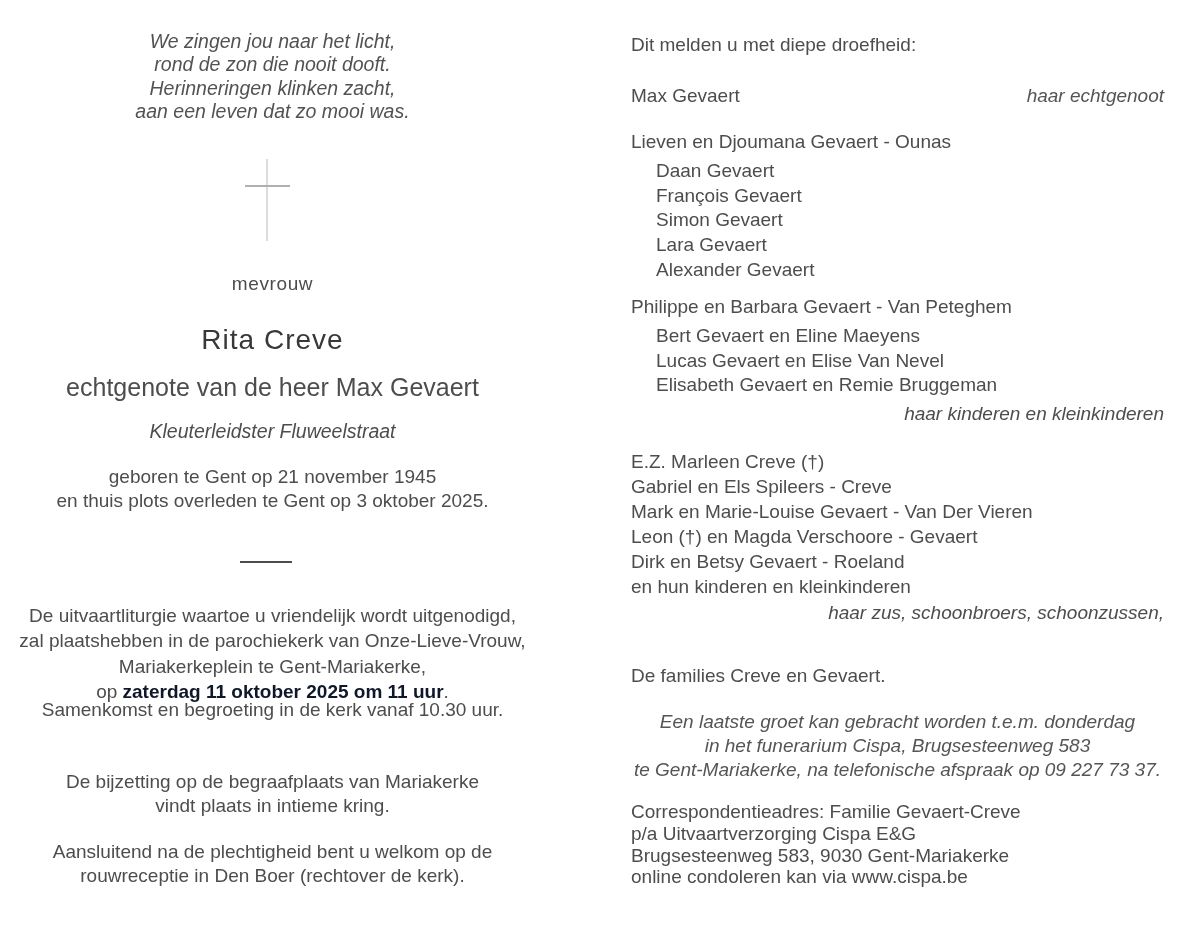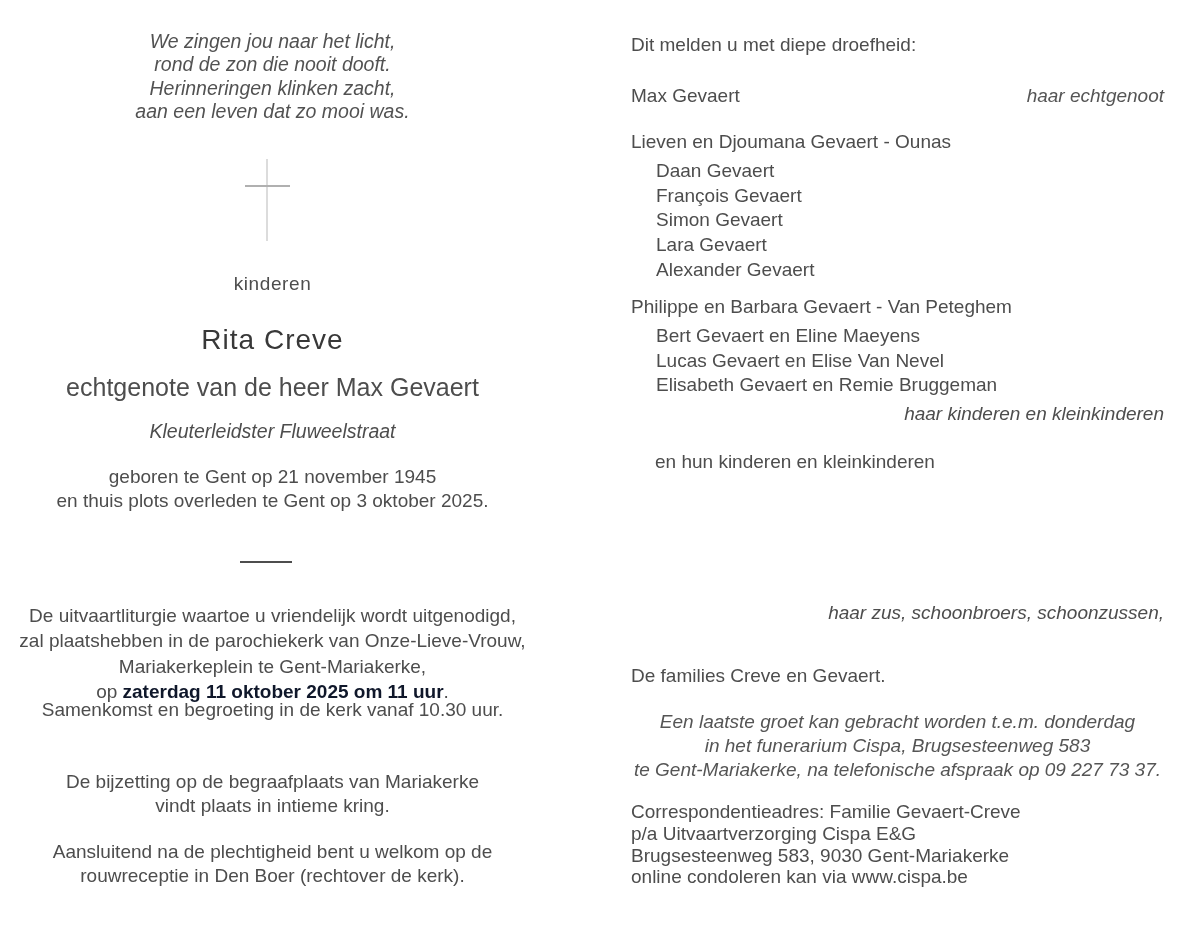--- a/index.html
+++ b/index.html
@@ -53,21 +53,21 @@
 
   .family-group .g-head { line-height: 24.8px; }
   .family-group .g-children { margin-left: 25px; margin-top: 4px; line-height: 24.8px; }
   .group-1 { top: 130px; }
   .group-2 { top: 295px; }
 
   .caption-right { text-align: right; font-style: italic; line-height: 24.5px; }
   .children-caption { top: 402px; }
 
   .relatives { top: 450px; line-height: 24.9px; }
-  .relatives-extra { margin-left: 24px; }
+  .relatives-extra { }
 
   .relatives-caption { top: 601px; }
 
   .families-line { top: 665px; }
 
   .visitation { top: 710px; width: 490px; text-align: center; font-style: italic; line-height: 24.2px; color: #555555; }
 
   .correspondence { top: 801px; line-height: 21.8px; }
 </style>
 </head>
@@ -82,21 +82,21 @@
         <div>rond de zon die nooit dooft.</div>
         <div>Herinneringen klinken zacht,</div>
         <div>aan een leven dat zo mooi was.</div>
       </div>
 
     <div class="cross">
       <span class="v"></span>
       <span class="h"></span>
     </div>
 
-    <div class="block salutation">kinderen</div>
+    <div class="block salutation">mevrouw</div>
 
     <h1 class="block deceased-name">Rita Creve</h1>
 
     <div class="block relation">echtgenote van de heer Max Gevaert</div>
 
     <div class="block profession">Kleuterleidster Fluweelstraat</div>
 
     <div class="block birthdeath">
         <div>geboren te Gent op 21 november 1945</div>
         <div>en thuis plots overleden te Gent op 3 oktober 2025.</div>
@@ -152,20 +152,27 @@
       <div class="g-children">
           <div>Bert Gevaert en Eline Maeyens</div>
           <div>Lucas Gevaert en Elise Van Nevel</div>
           <div>Elisabeth Gevaert en Remie Bruggeman</div>
         </div>
     </div>
 
     <div class="rblock caption-right children-caption">haar kinderen en kleinkinderen</div>
 
     <div class="rblock relatives">
+      <div>
+          <div>E.Z. Marleen Creve (†)</div>
+          <div>Gabriel en Els Spileers - Creve</div>
+          <div>Mark en Marie-Louise Gevaert - Van Der Vieren</div>
+          <div>Leon (†) en Magda Verschoore - Gevaert</div>
+          <div>Dirk en Betsy Gevaert - Roeland</div>
+        </div>
       <div class="relatives-extra">en hun kinderen en kleinkinderen</div>
     </div>
 
     <div class="rblock caption-right relatives-caption">
         <div>haar zus, schoonbroers, schoonzussen,</div>
       </div>
 
     <div class="rblock families-line">De families Creve en Gevaert.</div>
 
     <div class="rblock visitation">

